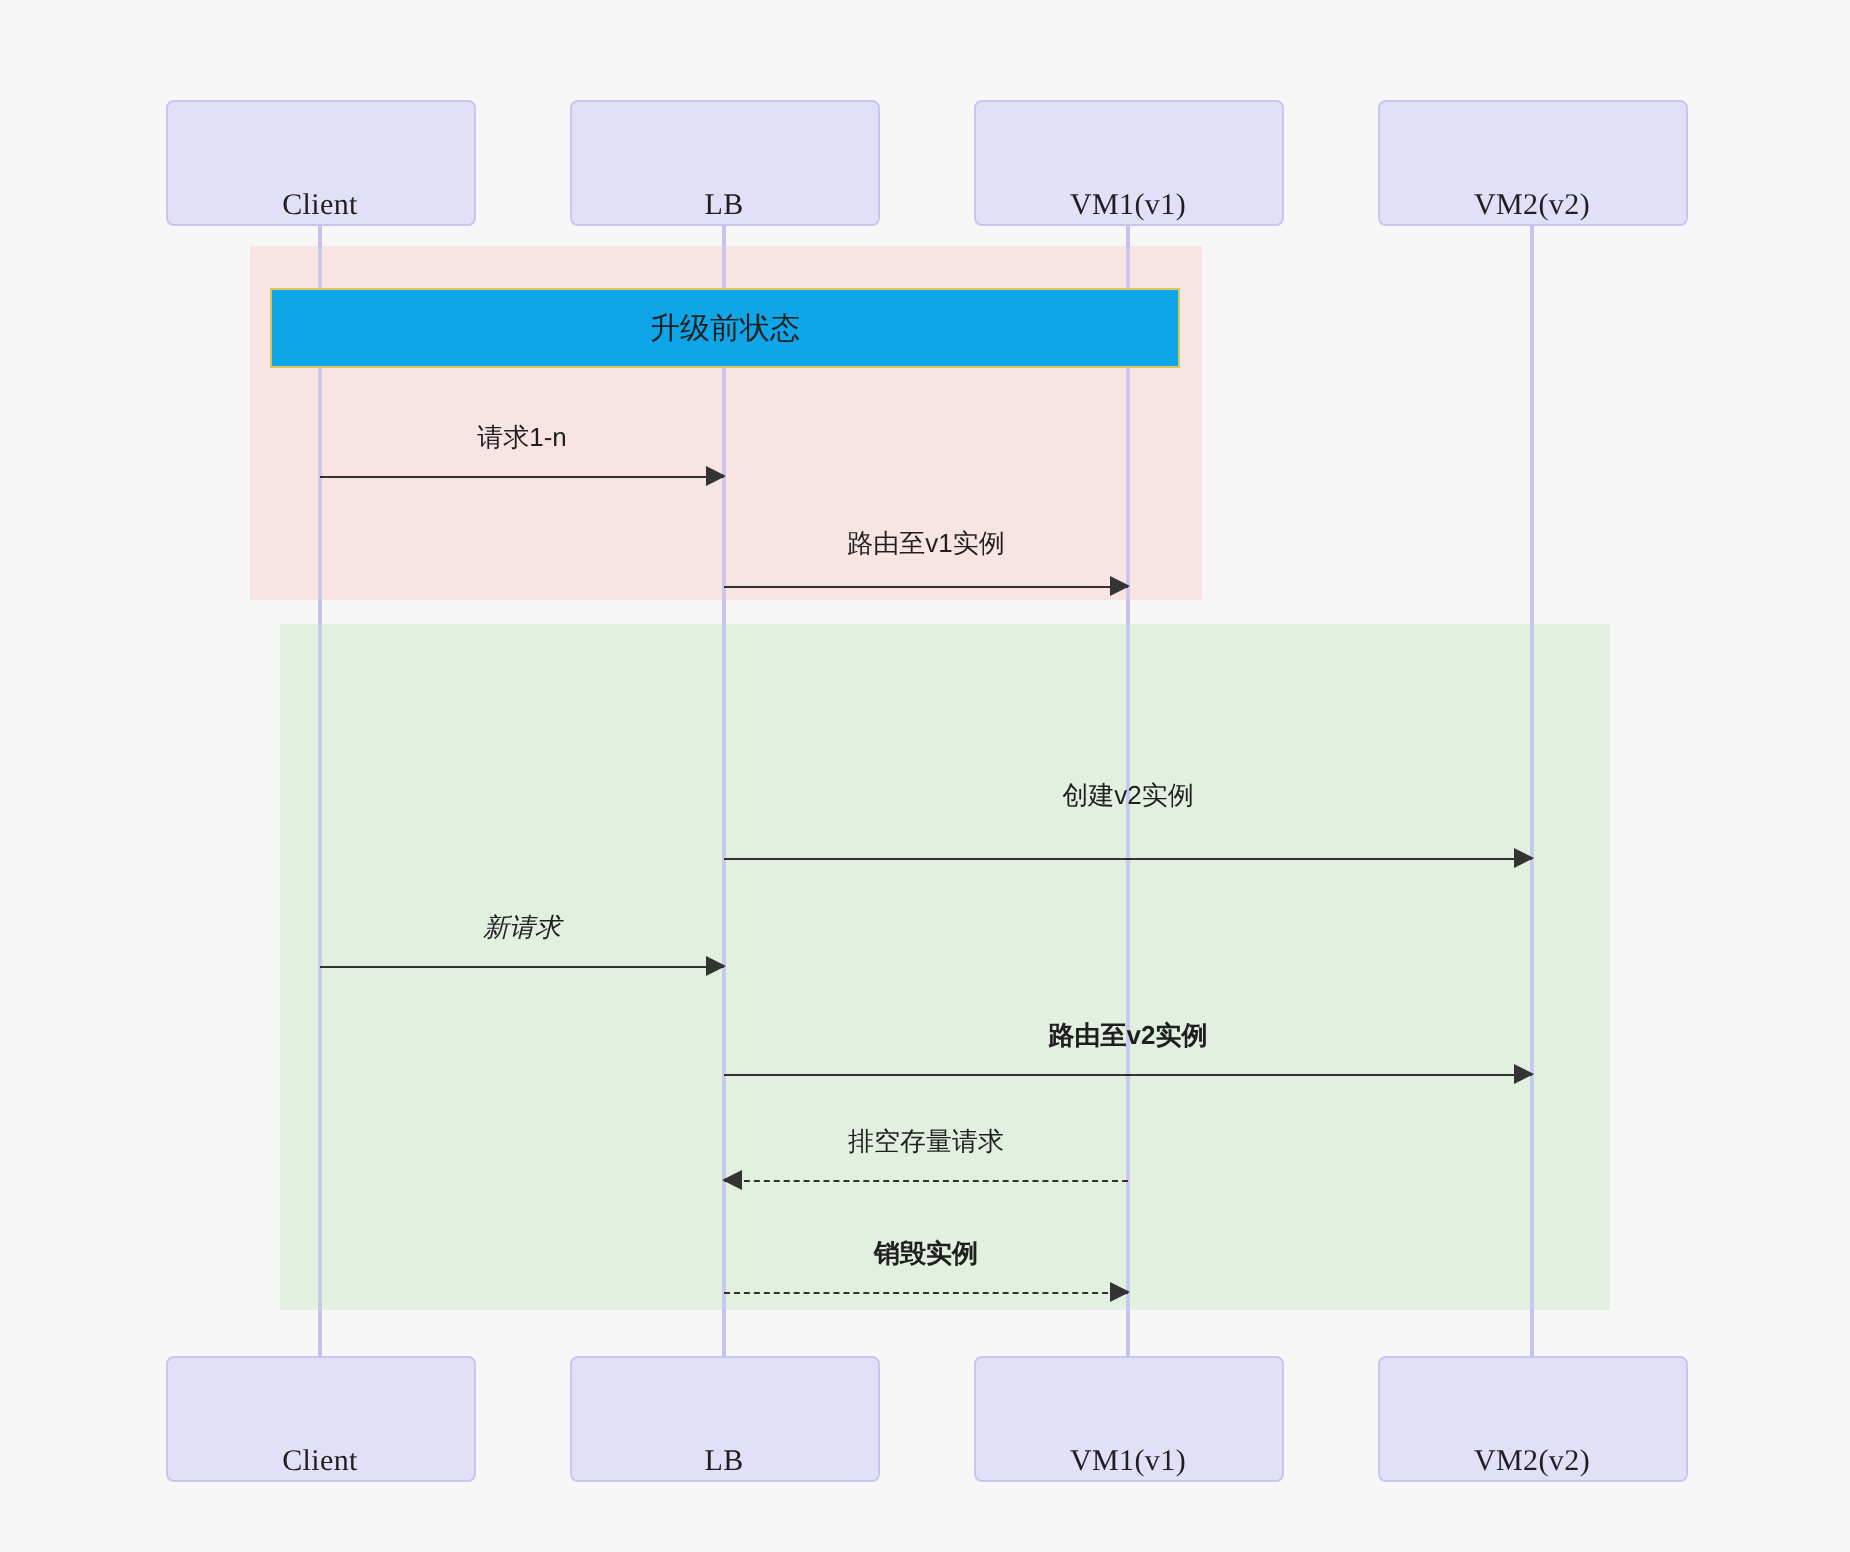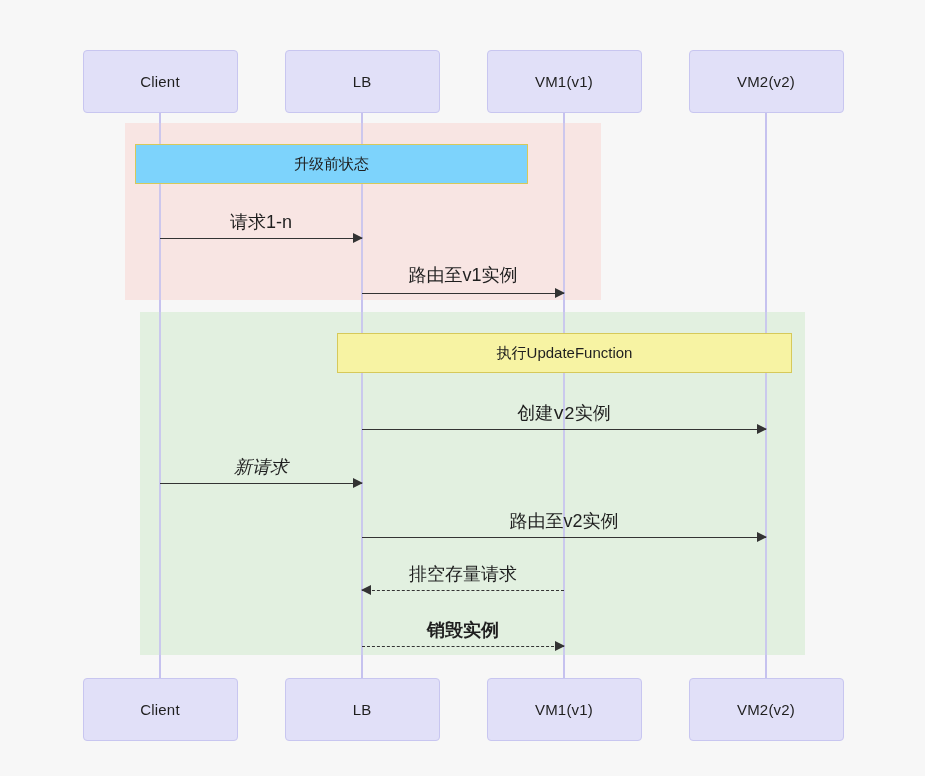--- a/index.html
+++ b/index.html
@@ -11,25 +11,26 @@
   }
   #canvas{position:relative;width:925px;height:776px;}
 
   
   .region{position:absolute;}
 
   
   .participant{
     position:absolute;
     box-sizing:border-box;
-    display:flex;align-items:center;justify-content:center;
+    display:flex;align-items:flex-end;justify-content:center;
     border-radius:4px;
     font-size:15px;
     color:#1f1f1f;
     letter-spacing:.2px;
+    font-family:Liberation Serif, serif;
   }
 
   
   .lifeline{position:absolute;width:2px;background:#c5c2ee;}
 
   
   .note{
     position:absolute;
     box-sizing:border-box;
     display:flex;align-items:center;justify-content:center;
@@ -50,72 +51,69 @@
   .msg .head{
     position:absolute;top:-5px;width:0;height:0;
     border-top:5.5px solid transparent;
     border-bottom:5.5px solid transparent;
   }
   .msg.right .head{right:-1px;border-left:10px solid #333;}
   .msg.left  .head{left:-1px; border-right:10px solid #333;}
 
   .msg-label{
     position:absolute;
-    font-size:18px;
+    font-size:13px;
     color:#1f1f1f;
     white-space:nowrap;
     text-align:center;
     transform:translateX(-50%);
   }
 </style>
 </head>
 <body>
 
 <div id="canvas">
     <div class="lifeline" style="left: 159px; top: 113px; height: 565px; background: rgb(197, 194, 238);"></div>
     <div class="lifeline" style="left: 361px; top: 113px; height: 565px; background: rgb(197, 194, 238);"></div>
     <div class="lifeline" style="left: 563px; top: 113px; height: 565px; background: rgb(197, 194, 238);"></div>
     <div class="lifeline" style="left: 765px; top: 113px; height: 565px; background: rgb(197, 194, 238);"></div>
     <div class="region" style="left: 125px; top: 123px; width: 476px; height: 177px; background: rgb(248, 229, 227);"></div>
     <div class="region" style="left: 140px; top: 312px; width: 665px; height: 343px; background: rgb(226, 240, 224);"></div>
     <div class="lifeline" style="left: 159px; top: 113px; height: 565px; background: rgb(197, 194, 238); opacity: 0.85;"></div>
     <div class="lifeline" style="left: 361px; top: 113px; height: 565px; background: rgb(197, 194, 238); opacity: 0.85;"></div>
     <div class="lifeline" style="left: 563px; top: 113px; height: 565px; background: rgb(197, 194, 238); opacity: 0.85;"></div>
     <div class="lifeline" style="left: 765px; top: 113px; height: 565px; background: rgb(197, 194, 238); opacity: 0.85;"></div>
-    <div class="note" style="left: 135px; top: 144px; width: 393px; height: 40px; background: #7dd3fc; border: 1.5px solid rgb(214, 201, 90);">
+    <div class="note" style="left: 135px; top: 144px; width: 455px; height: 40px; background: #0ea5e9; border: 1.5px solid rgb(214, 201, 90);">
       <span>升级前状态</span>
-    </div>
-    <div class="note" style="left: 337px; top: 333px; width: 455px; height: 40px; background: rgb(247, 243, 163); border: 1.5px solid rgb(214, 201, 90);">
-      <span>执行UpdateFunction</span>
     </div>
     <div class="msg right" style="left: 160px; top: 238px; width: 202px;">
       <div class="line"></div>
       <div class="head"></div>
     </div>
     <div class="msg-label" style="left: 261px; top: 210px;">请求1-n</div>
     <div class="msg right" style="left: 362px; top: 293px; width: 202px;">
       <div class="line"></div>
       <div class="head"></div>
     </div>
     <div class="msg-label" style="left: 463px; top: 263px;">路由至v1实例</div>
     <div class="msg right" style="left: 362px; top: 429px; width: 404px;">
       <div class="line"></div>
       <div class="head"></div>
     </div>
-    <div class="msg-label" style="left: 564px; top: 401px; font-family: Liberation Mono, monospace;">创建v2实例</div>
+    <div class="msg-label" style="left: 564px; top: 389px;">创建v2实例</div>
     <div class="msg right" style="left: 160px; top: 483px; width: 202px;">
       <div class="line"></div>
       <div class="head"></div>
     </div>
     <div class="msg-label" style="left: 261px; top: 455px; font-style: italic;">新请求</div>
     <div class="msg right" style="left: 362px; top: 537px; width: 404px;">
       <div class="line"></div>
       <div class="head"></div>
     </div>
-    <div class="msg-label" style="left: 564px; top: 509px;">路由至v2实例</div>
+    <div class="msg-label" style="left: 564px; top: 509px; font-weight: bold;">路由至v2实例</div>
     <div class="msg dashed left" style="left: 362px; top: 590px; width: 202px;">
       <div class="line"></div>
       <div class="head"></div>
     </div>
     <div class="msg-label" style="left: 463px; top: 562px;">排空存量请求</div>
     <div class="msg dashed right" style="left: 362px; top: 646px; width: 202px;">
       <div class="line"></div>
       <div class="head"></div>
     </div>
     <div class="msg-label" style="left: 463px; top: 618px; font-weight: bold;">销毁实例</div>

